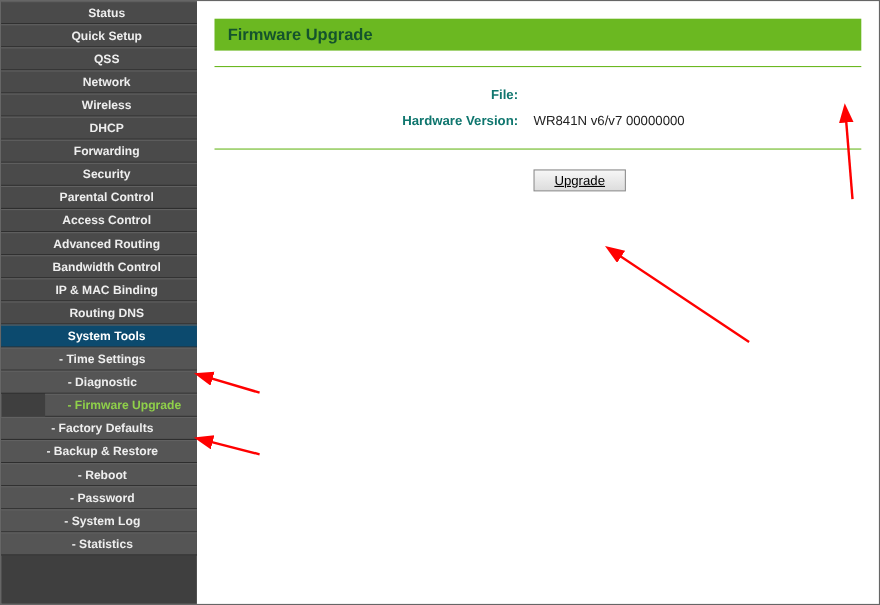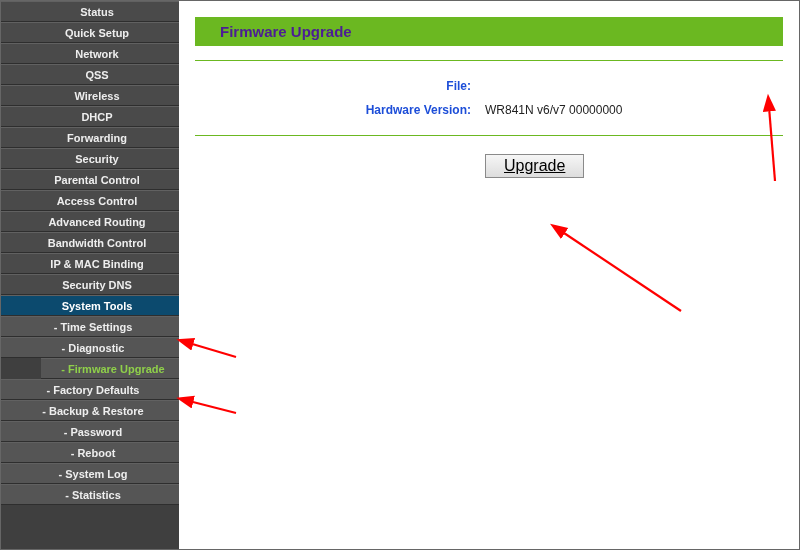--- a/index.html
+++ b/index.html
@@ -15,76 +15,76 @@
     border-bottom: 1px solid #2e2e2e;
     font-size: 11px;
     cursor: pointer;
     font-weight: bold;
   }
   .sidebar-item.sub { padding-left: 6px; background: #555; font-weight: bold; }
   .sidebar-item.active-parent { background: #0c4a6e; color: #fff; }
   .sidebar-item.active-sub { background: #555; color: #8fd04a; margin-left: 40px; }
   .main { flex: 1; padding: 10px 16px 10px 16px; position: relative; }
   .page-header {
-    background: #6bb821; color: #4c1d95; font-weight: bold;
-    font-size: 15px; padding: 6px 25px; margin-bottom: 14px;
+    background: #6bb821; color: #14532d; font-weight: bold;
+    font-size: 15px; padding: 6px 12px; margin-bottom: 14px;
     margin-top: 6px;
   }
   hr.sep { border: none; border-top: 1px solid #6bb821; margin: 8px 0 18px 0; }
   .form-row { display: flex; align-items: center; margin-bottom: 10px; }
-  .form-label { width: 290px; text-align: right; padding-right: 14px; font-weight: bold; font-size: 12px; color: #1d4ed8; }
+  .form-label { width: 290px; text-align: right; padding-right: 14px; font-weight: bold; font-size: 12px; color: #0f766e; }
   .form-val { flex: 1; display: flex; align-items: center; gap: 6px; color: #222; font-size: 12px; }
   input.file-field {
     width: 210px; height: 20px; border: 1px solid #888; padding: 1px 4px;
     background: #fff; font-size: 12px;
   }
   button.browse-btn {
     height: 22px; padding: 0 8px;
     background: linear-gradient(#f6f6f6,#ddd);
     border: 1px solid #8a8a8a; border-radius: 2px;
     font-size: 11px; cursor: pointer;
   }
   .upgrade-area { text-align: left; padding-left: 290px; margin-top: 4px; }
   button.upgrade-btn {
     padding: 2px 18px;
     background: linear-gradient(#f6f6f6,#ddd);
     border: 1px solid #8a8a8a;
-    font-size: 16px; cursor: pointer; text-decoration: underline;
+    font-size: 12px; cursor: pointer; text-decoration: underline;
   }
   
   svg.anno { position:absolute; top:0; left:0; width:800px; height:550px; pointer-events:none; }
 </style>
 </head>
 <body>
 
 <div class="frame">
 
   <div class="sidebar" id="sidebar">
       <div class="sidebar-item">Status</div>
       <div class="sidebar-item">Quick Setup</div>
+      <div class="sidebar-item">QSS</div>
       <div class="sidebar-item">Network</div>
-      <div class="sidebar-item">QSS</div>
       <div class="sidebar-item">Wireless</div>
       <div class="sidebar-item">DHCP</div>
       <div class="sidebar-item">Forwarding</div>
       <div class="sidebar-item">Security</div>
       <div class="sidebar-item">Parental Control</div>
       <div class="sidebar-item">Access Control</div>
       <div class="sidebar-item">Advanced Routing</div>
       <div class="sidebar-item">Bandwidth Control</div>
       <div class="sidebar-item">IP &amp; MAC Binding</div>
-      <div class="sidebar-item">Security DNS</div>
+      <div class="sidebar-item">Routing DNS</div>
       <div class="sidebar-item active-parent">System Tools</div>
       <div class="sidebar-item sub">- Time Settings</div>
       <div class="sidebar-item sub">- Diagnostic</div>
       <div class="sidebar-item sub active-sub">- Firmware Upgrade</div>
       <div class="sidebar-item sub">- Factory Defaults</div>
       <div class="sidebar-item sub">- Backup &amp; Restore</div>
+      <div class="sidebar-item sub">- Reboot</div>
       <div class="sidebar-item sub">- Password</div>
-      <div class="sidebar-item sub">- Reboot</div>
       <div class="sidebar-item sub">- System Log</div>
       <div class="sidebar-item sub">- Statistics</div>
     </div>
 
   <div class="main">
     <div class="page-header">Firmware Upgrade</div>
     <hr class="sep">
 
     <div class="form-row">
       <div class="form-label">File:</div>

